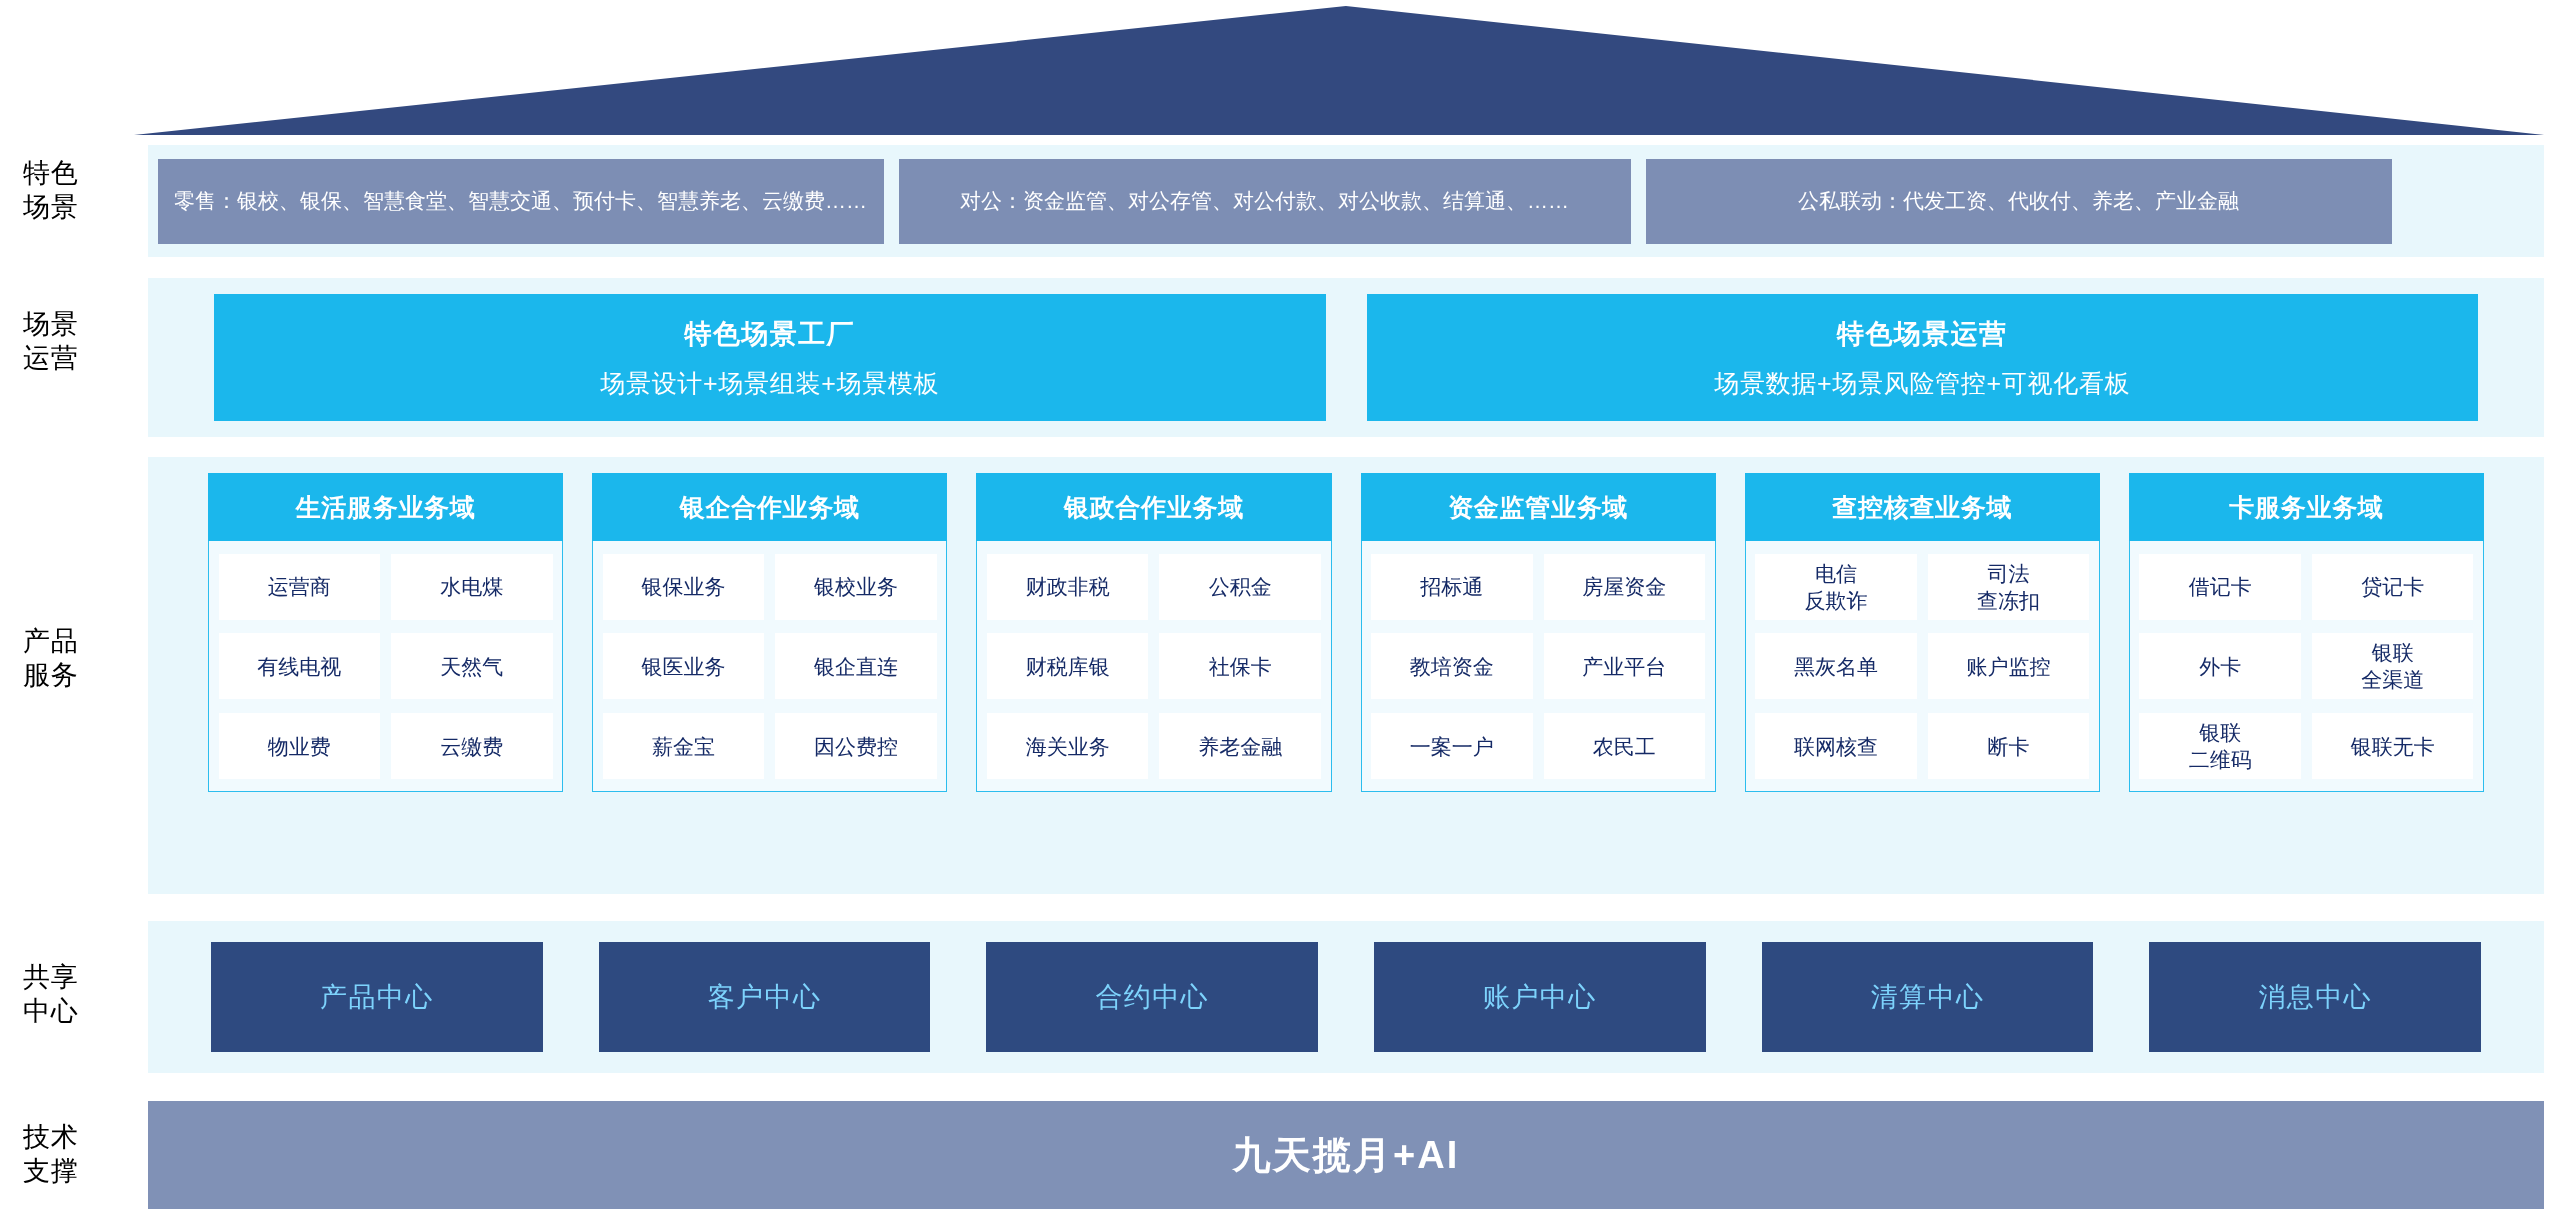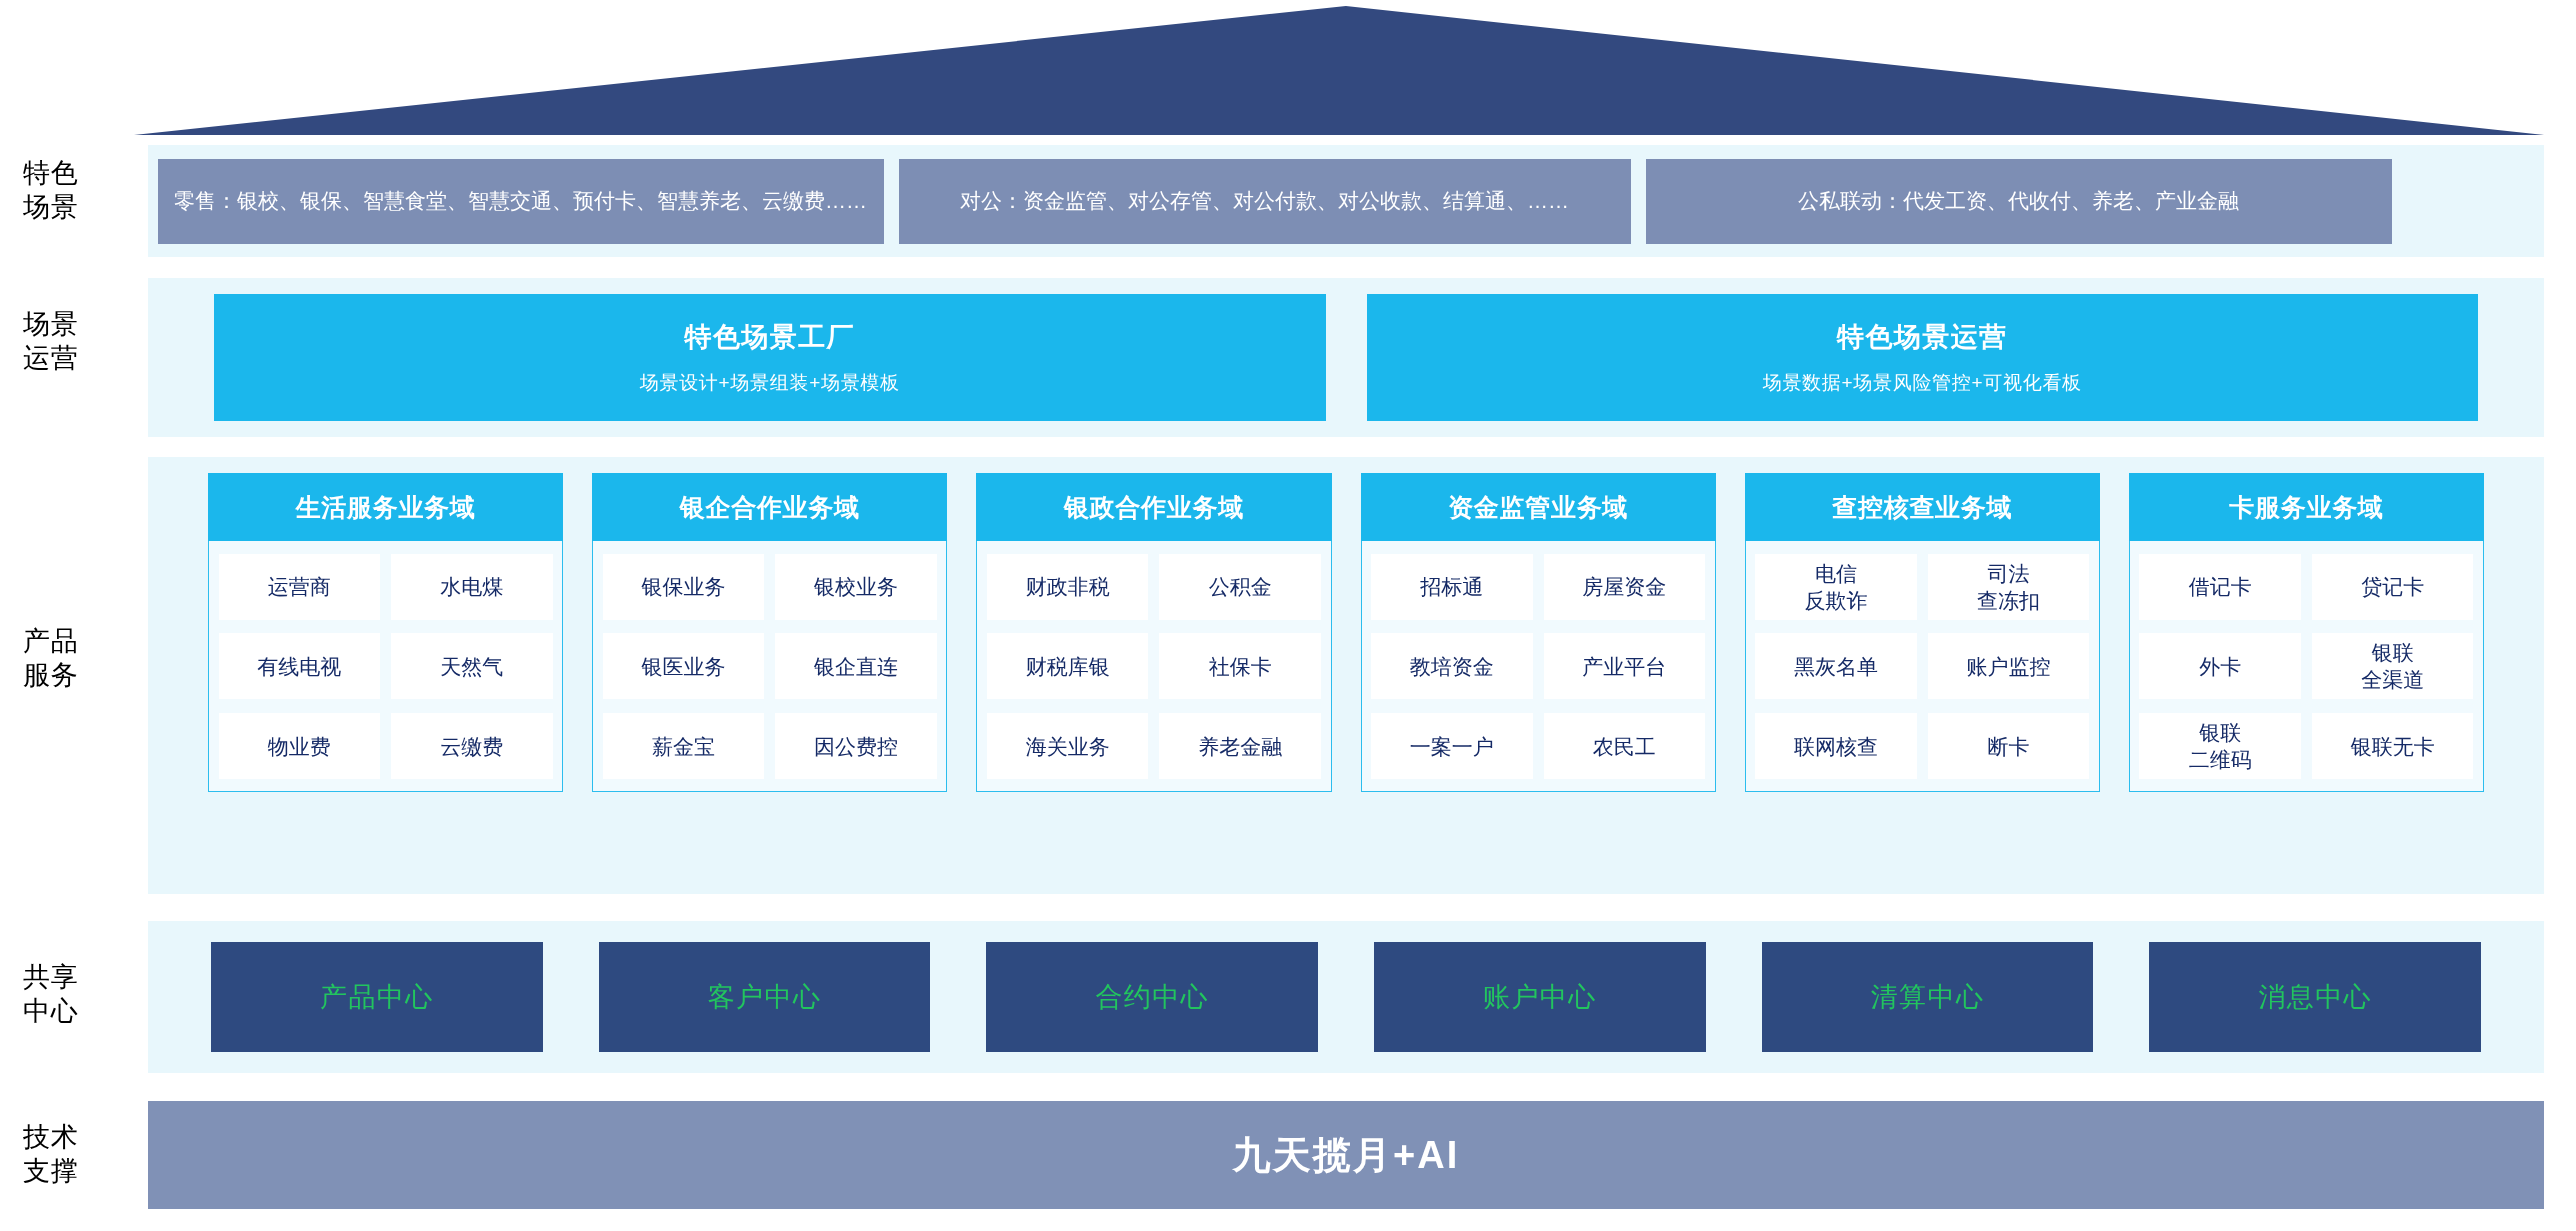--- a/index.html
+++ b/index.html
@@ -43,21 +43,21 @@
   
   #band-ops{top:278px;height:159px;}
   .ops-row{position:absolute;left:0;top:0;width:100%;height:100%;
     display:flex;align-items:center;padding:0 66px;box-sizing:border-box;gap:41px;}
   .ops-box{
     flex:1 1 0;height:127px;background:#1BB7EC;color:#ffffff;
     display:flex;flex-direction:column;align-items:center;justify-content:center;
     text-align:center;gap:15px;
   }
   .ops-title{font-size:27px;font-weight:bold;letter-spacing:1.4px;}
-  .ops-sub{font-size:19px;letter-spacing:0.7px;}
+  .ops-sub{font-size:25px;letter-spacing:0.7px;}
 
   
   #band-prod{top:457px;height:437px;background:#E8F7FC;}
   .prod-row{position:absolute;left:0;top:0;width:100%;height:100%;
     display:flex;align-items:flex-start;padding:16.4px 60px 0 60px;
     box-sizing:border-box;gap:29px;}
   .domain{flex:1 1 0;display:flex;flex-direction:column;}
   .domain-head{
     background:#1BB7EC;color:#ffffff;font-size:25px;font-weight:bold;
     height:68px;display:flex;align-items:center;justify-content:center;
@@ -72,21 +72,21 @@
     flex:1 1 0;background:#ffffff;color:#152A66;font-size:21px;line-height:27px;
     height:66px;display:flex;align-items:center;justify-content:center;
     text-align:center;padding:2.7px 2.7px;box-sizing:border-box;white-space:pre-line;
   }
 
   
   #band-shared{top:921px;height:152px;}
   .shared-row{position:absolute;left:0;top:0;width:100%;height:100%;
     display:flex;align-items:center;padding:0 63px;box-sizing:border-box;gap:56px;}
   .shared-box{
-    flex:1 1 0;height:110px;background:#2E4A80;color:#22c55e;
+    flex:1 1 0;height:110px;background:#2E4A80;color:#7dd3fc;
     font-size:27px;display:flex;align-items:center;justify-content:center;
     letter-spacing:1.4px;
   }
 
   
   #band-tech{top:1101px;height:108px;background:#8091B6;}
   .tech-title{
     position:absolute;left:0;top:0;width:100%;height:100%;
     display:flex;align-items:center;justify-content:center;
     color:#ffffff;font-size:38px;font-weight:bold;letter-spacing:2.1px;

